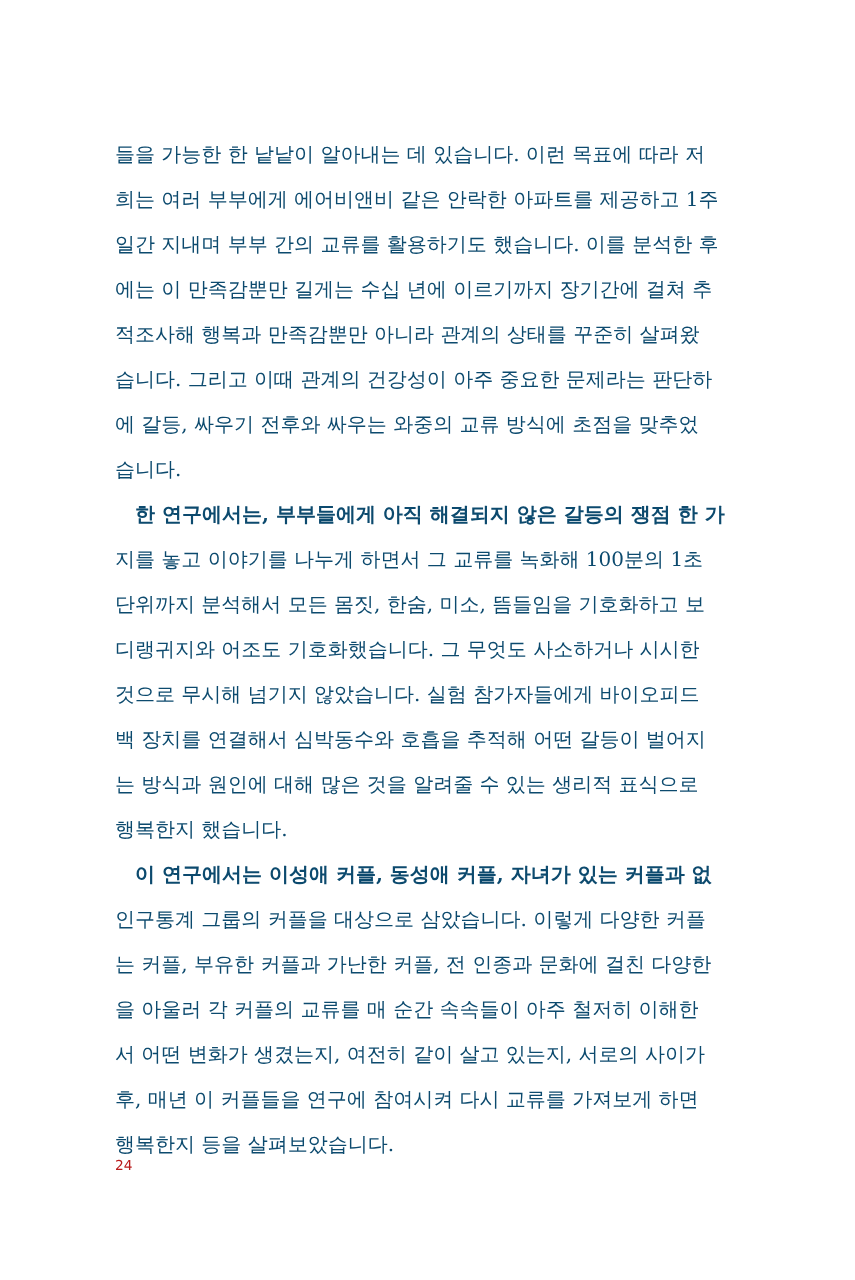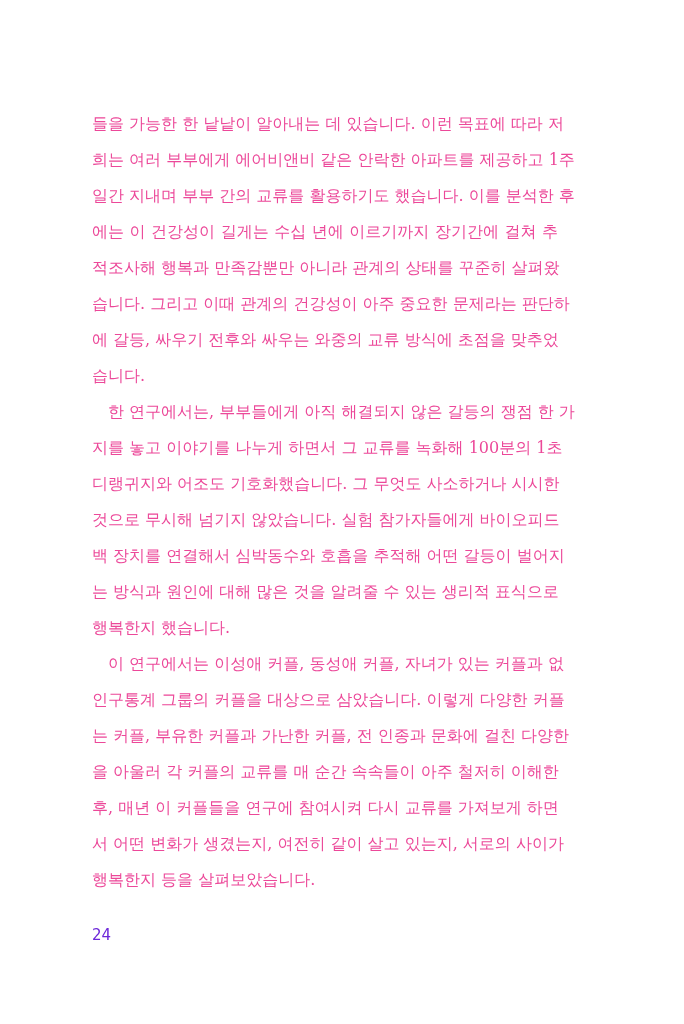--- a/index.html
+++ b/index.html
@@ -17,72 +17,74 @@
       position: absolute;
       left: 92px;
       top: 106px;
       width: 466px;
     }
     .para {
       margin: 0;
       font-family: "DejaVu Serif", "Liberation Serif", serif;
       font-size: 16px;
       line-height: 36px;
-      color: #ec4899;
+      color: #0c4a6e;
       letter-spacing: 0px;
     }
     .line {
       display: block;
       height: 36px;
       white-space: nowrap;
       text-align: justify;
       text-align-last: justify;
     }
     .line.last {
       text-align-last: left;
     }
     .line.indent {
       padding-left: 16px;
+      font-weight: bold;
     }
     .page-number {
       position: absolute;
       left: 92px;
       top: 926px;
       font-family: "DejaVu Sans", "Liberation Sans", sans-serif;
-      font-size: 15px;
-      color: #6d28d9;
+      font-size: 11px;
+      color: #b91c1c;
     }
   </style>
 </head>
 <body>
 
 <div class="page">
   <div class="para">
     <span class="line">들을 가능한 한 낱낱이 알아내는 데 있습니다. 이런 목표에 따라 저</span>
     <span class="line">희는 여러 부부에게 에어비앤비 같은 안락한 아파트를 제공하고 1주</span>
     <span class="line">일간 지내며 부부 간의 교류를 활용하기도 했습니다. 이를 분석한 후</span>
-    <span class="line">에는 이 건강성이 길게는 수십 년에 이르기까지 장기간에 걸쳐 추</span>
+    <span class="line">에는 이 만족감뿐만 길게는 수십 년에 이르기까지 장기간에 걸쳐 추</span>
     <span class="line">적조사해 행복과 만족감뿐만 아니라 관계의 상태를 꾸준히 살펴왔</span>
     <span class="line">습니다. 그리고 이때 관계의 건강성이 아주 중요한 문제라는 판단하</span>
     <span class="line">에 갈등, 싸우기 전후와 싸우는 와중의 교류 방식에 초점을 맞추었</span>
     <span class="line last">습니다.</span>
   </div>
   <div class="para">
     <span class="line indent">한 연구에서는, 부부들에게 아직 해결되지 않은 갈등의 쟁점 한 가</span>
     <span class="line">지를 놓고 이야기를 나누게 하면서 그 교류를 녹화해 100분의 1초</span>
+    <span class="line">단위까지 분석해서 모든 몸짓, 한숨, 미소, 뜸들임을 기호화하고 보</span>
     <span class="line">디랭귀지와 어조도 기호화했습니다. 그 무엇도 사소하거나 시시한</span>
     <span class="line">것으로 무시해 넘기지 않았습니다. 실험 참가자들에게 바이오피드</span>
     <span class="line">백 장치를 연결해서 심박동수와 호흡을 추적해 어떤 갈등이 벌어지</span>
     <span class="line">는 방식과 원인에 대해 많은 것을 알려줄 수 있는 생리적 표식으로</span>
     <span class="line last">행복한지 했습니다.</span>
   </div>
   <div class="para">
     <span class="line indent">이 연구에서는 이성애 커플, 동성애 커플, 자녀가 있는 커플과 없</span>
     <span class="line">인구통계 그룹의 커플을 대상으로 삼았습니다. 이렇게 다양한 커플</span>
     <span class="line">는 커플, 부유한 커플과 가난한 커플, 전 인종과 문화에 걸친 다양한</span>
     <span class="line">을 아울러 각 커플의 교류를 매 순간 속속들이 아주 철저히 이해한</span>
+    <span class="line">서 어떤 변화가 생겼는지, 여전히 같이 살고 있는지, 서로의 사이가</span>
     <span class="line">후, 매년 이 커플들을 연구에 참여시켜 다시 교류를 가져보게 하면</span>
-    <span class="line">서 어떤 변화가 생겼는지, 여전히 같이 살고 있는지, 서로의 사이가</span>
     <span class="line last">행복한지 등을 살펴보았습니다.</span>
   </div>
 </div>
 
 <div class="page-number">24</div>
 
 </body></html>

